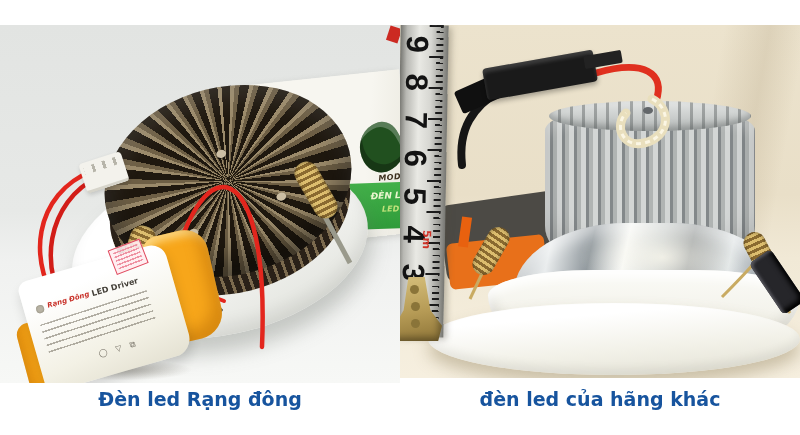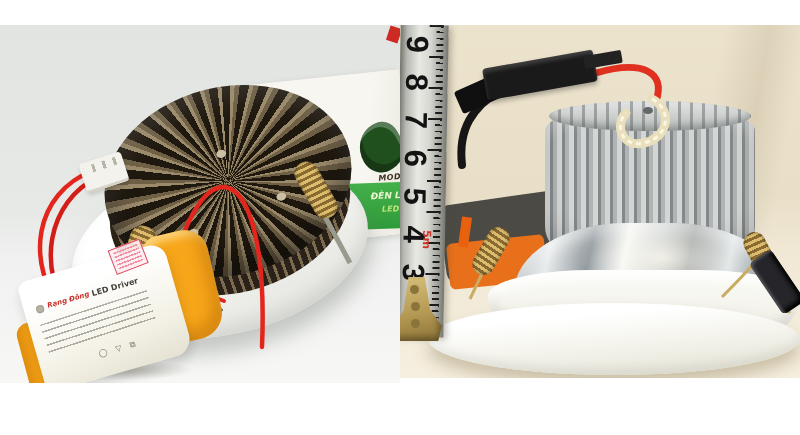--- a/index.html
+++ b/index.html
@@ -235,14 +235,16 @@
       <span class="tape-num" style="top:156px;">5</span>
       <span class="tape-num" style="top:194px;">4</span>
       <span class="tape-num" style="top:232px;">3</span>
       <span class="tape-unit">5m</span>
     </div>
     <div class="hook">
       <span class="hook-holes"></span>
     </div>
   </div>
 
+  <div class="caption caption-left">Đèn led Rạng đông</div>
+  <div class="caption caption-right">đèn led của hãng khác</div>
 
 </div>
 
 </body></html>

